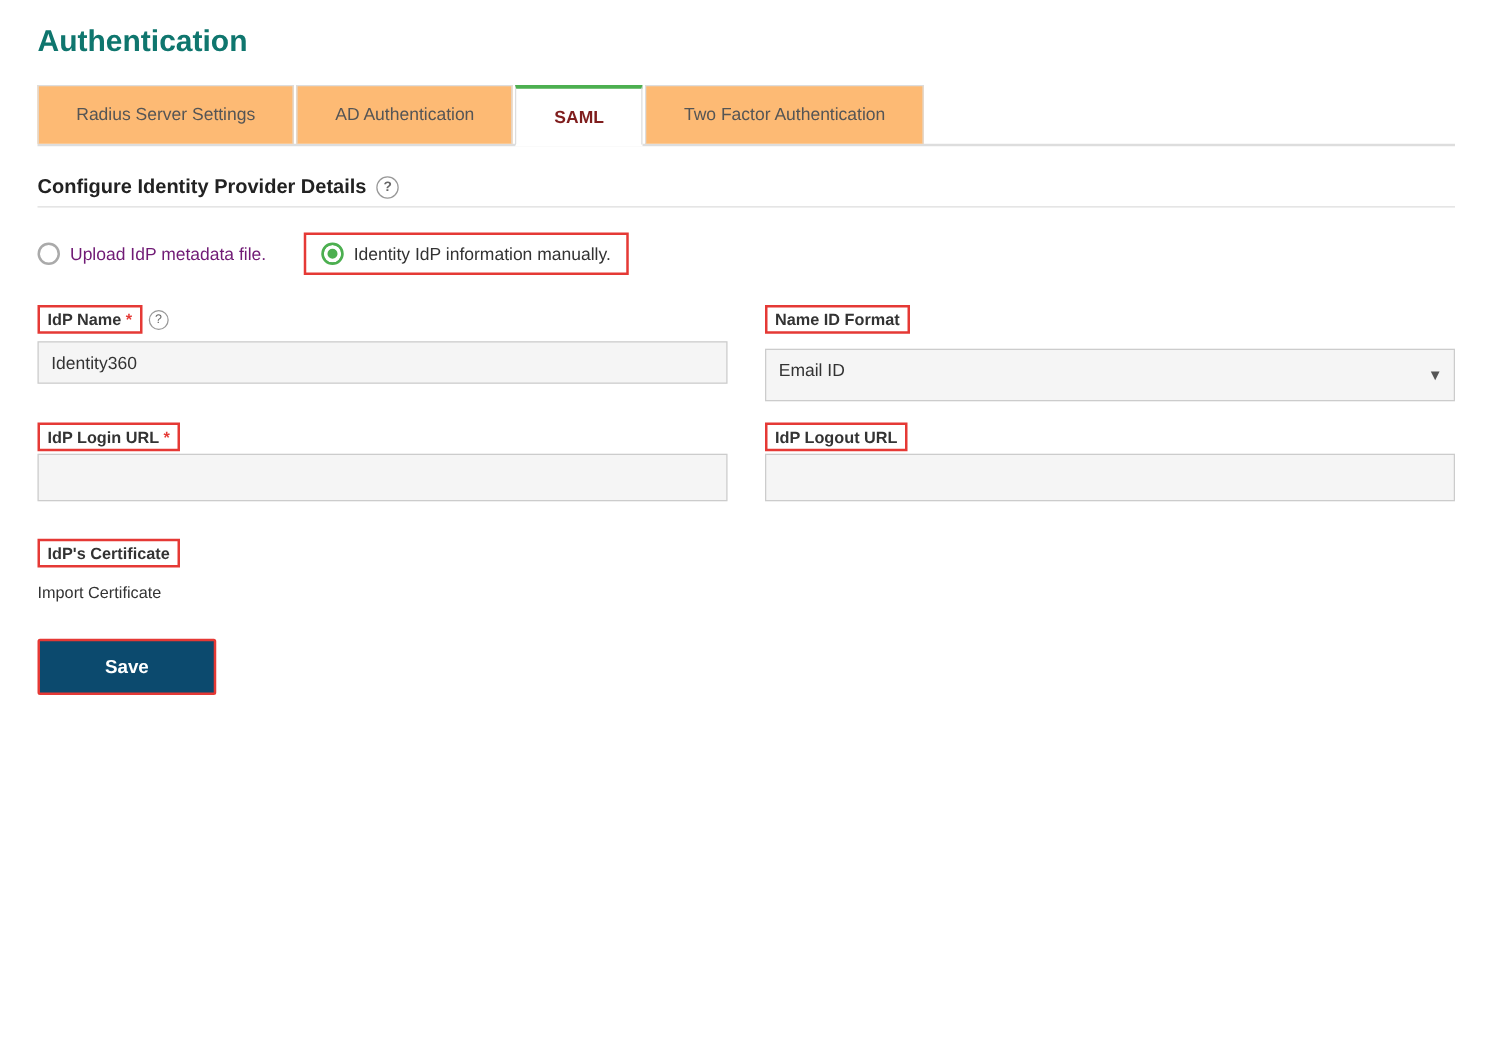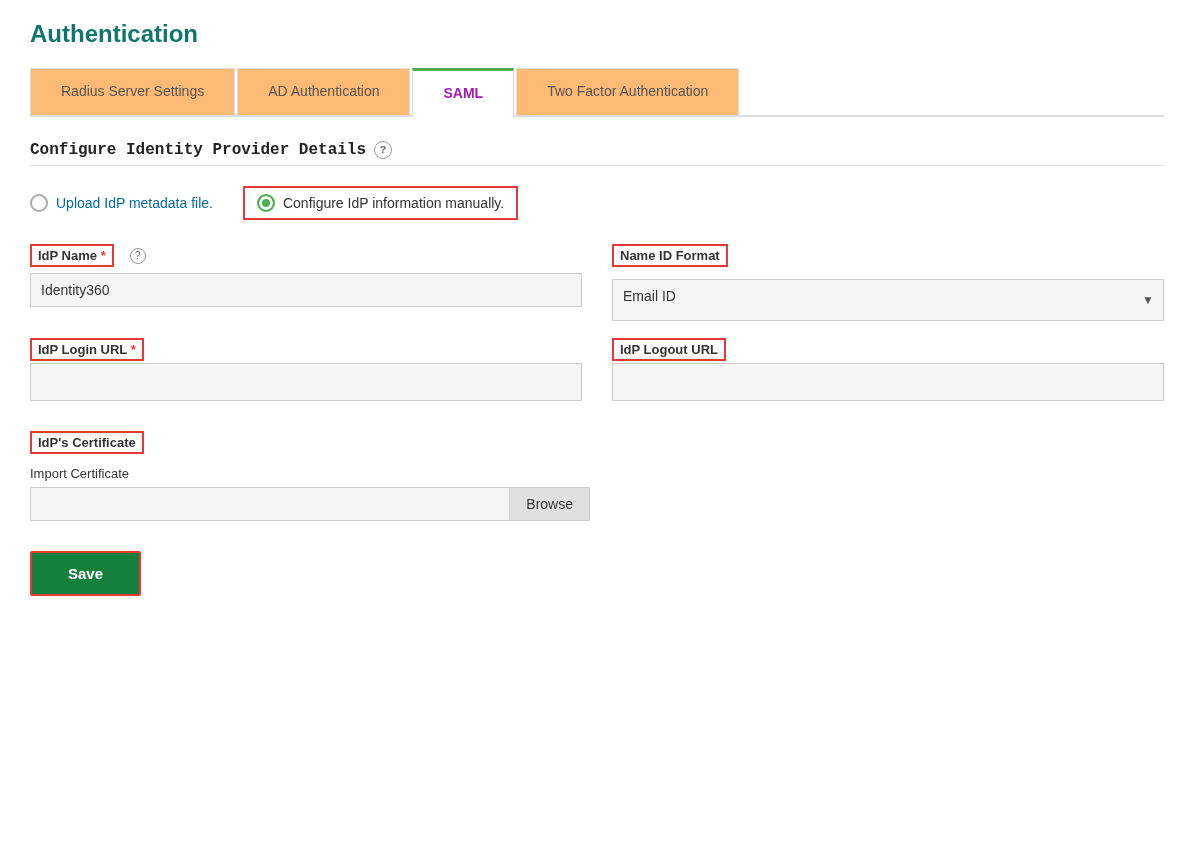--- a/index.html
+++ b/index.html
@@ -27,35 +27,34 @@
       font-size: 14px;
       color: #555;
       background: #fdba74;
       border: 1px solid #ddd;
       border-bottom: none;
       margin-right: 2px;
       user-select: none;
     }
     .tab.active {
       background: #fff;
-      color: #a21caf;
+      color: #7f1d1d;
       font-weight: bold;
       border-top: 3px solid #4caf50;
       border-bottom: 2px solid #fff;
       margin-bottom: -2px;
     }
     .section-title {
       font-size: 16px;
       font-weight: bold;
       color: #222;
       margin-bottom: 6px;
       display: flex;
       align-items: flex-end;
       gap: 8px;
-      font-family: Liberation Mono, monospace;
     }
     .section-title .help-icon {
       display: inline-flex;
       align-items: center;
       justify-content: center;
       width: 18px;
       height: 18px;
       border-radius: 50%;
       border: 1px solid #999;
       color: #666;
@@ -72,21 +71,21 @@
       align-items: center;
       gap: 30px;
       margin-bottom: 24px;
     }
     .radio-option {
       display: flex;
       align-items: center;
       gap: 8px;
       cursor: pointer;
       font-size: 14px;
-      color: #0369a1;
+      color: #701a75;
     }
     .radio-circle {
       width: 18px;
       height: 18px;
       border-radius: 50%;
       border: 2px solid #aaa;
       background: #fff;
       flex-shrink: 0;
     }
     .radio-circle.selected {
@@ -174,43 +173,43 @@
     .browse-btn {
       padding: 8px 16px;
       background: #e0e0e0;
       border: 1px solid #ccc;
       font-size: 14px;
       color: #333;
       cursor: pointer;
       white-space: nowrap;
     }
     .save-btn {
-      padding: 12px 36px;
-      background: #15803d;
+      padding: 12px 52px;
+      background: #0c4a6e;
       color: #fff;
       border: 2px solid #e53935;
       font-size: 15px;
       font-weight: bold;
       cursor: pointer;
       border-radius: 2px;
       margin-top: 10px;
     }
     .name-id-label {
       border: 2px solid #e53935;
       padding: 2px 6px;
       display: inline-flex;
       font-size: 13px;
       font-weight: bold;
       margin-bottom: 6px;
       width: fit-content;
     }
     .idp-name-label-wrapper {
       display: flex;
       align-items: center;
-      gap: 16px;
+      gap: 5px;
       margin-bottom: 6px;
     }
     .highlighted-label {
       border: 2px solid #e53935;
       padding: 2px 6px;
       font-size: 13px;
       font-weight: bold;
     }
     .manual-option-highlighted {
       border: 2px solid #e53935;
@@ -245,21 +244,21 @@
 <hr class="section-divider">
 
 
 <div class="radio-group">
   <div class="radio-option">
     <div class="radio-circle"></div>
     <span>Upload IdP metadata file.</span>
   </div>
   <div class="manual-option-highlighted">
     <div class="radio-circle selected"></div>
-    <span>Configure IdP information manually.</span>
+    <span>Identity IdP information manually.</span>
   </div>
 </div>
 
 
 <div class="form-row">
   <div class="form-group">
     <div class="idp-name-label-wrapper">
       <span class="highlighted-label">
         <span>IdP Name</span>
         <span class="required-star"> *</span>
@@ -302,23 +301,19 @@
     <input class="form-input" type="text" style="height: 38px;">
   </div>
 </div>
 
 
 <div class="cert-section">
   <div style="margin-bottom:6px;margin-top:30px;">
     <span class="label-box">IdP's Certificate</span>
   </div>
   <div class="cert-label">Import Certificate</div>
-  <div class="file-input-wrapper">
-    <input class="file-input-field" type="text" readonly="" style="">
-    <button class="browse-btn">Browse</button>
-  </div>
 </div>
 
 
 <button class="save-btn">Save</button>
 
 
 
 
 </body></html>

